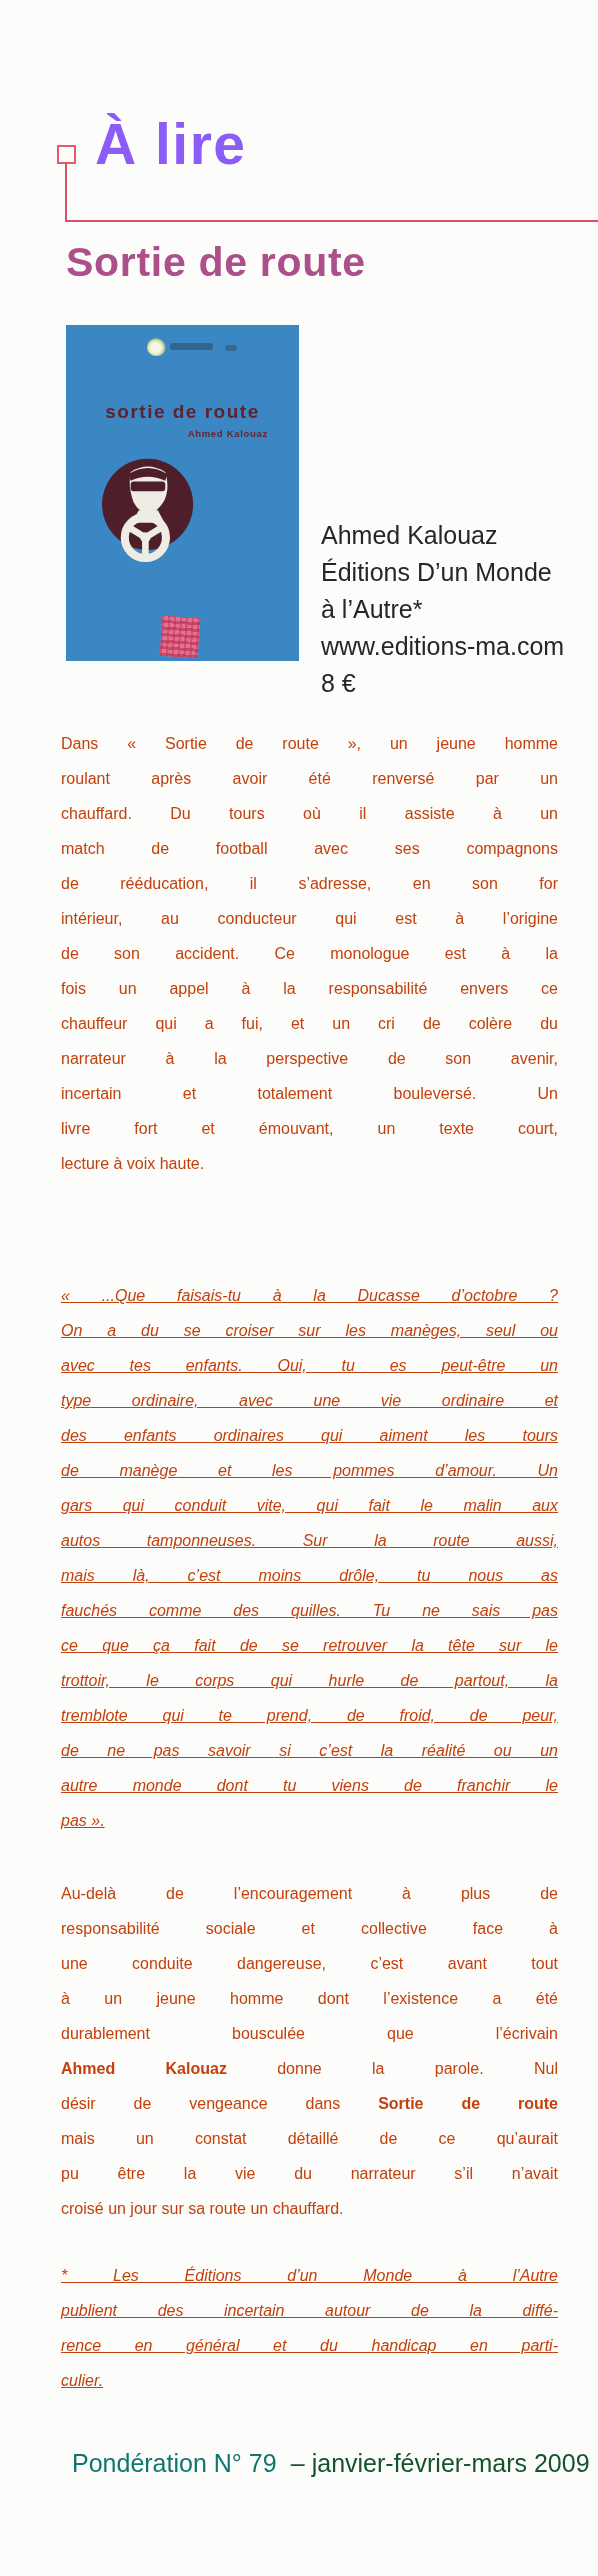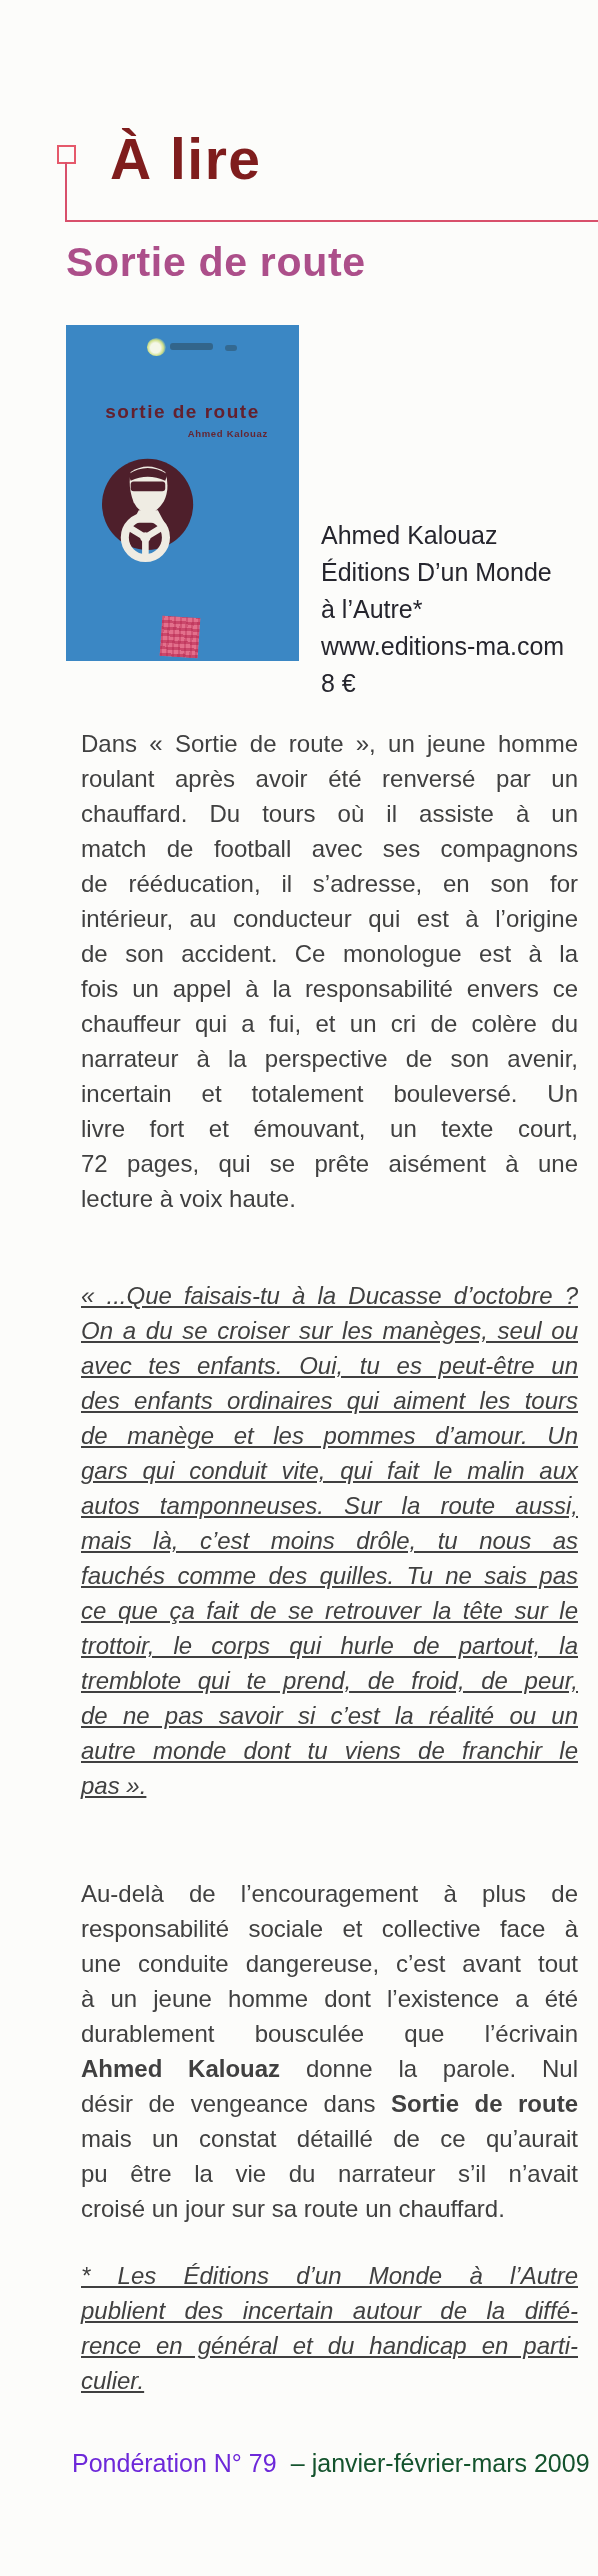--- a/index.html
+++ b/index.html
@@ -3,22 +3,22 @@
 <meta charset="utf-8">
 <style>
   html,body{margin:0;padding:0;}
   body{background:#ffffff;font-family:"Liberation Sans","DejaVu Sans",sans-serif;}
   .page{position:relative;width:599px;height:2576px;background:#fcfcfa;overflow:hidden;}
 
   
   .hdr-square{position:absolute;left:57px;top:145px;width:14.7px;height:14.7px;border:2.2px solid #e5596b;background:transparent;}
   .hdr-vline{position:absolute;left:65px;top:162px;width:2.2px;height:59px;background:#d8506b;}
   .hdr-hline{position:absolute;left:65px;top:220px;width:534px;height:2.2px;background:#d8506b;}
-  .section-title{position:absolute;left:94px;top:115px;margin:16px;font-size:57px;line-height:1;
-    font-weight:700;color:#7f1d1d;letter-spacing:1.5px;}
+  .section-title{position:absolute;left:94px;top:115px;margin:1px;font-size:57px;line-height:1;
+    font-weight:700;color:#8b5cf6;letter-spacing:1.5px;}
 
   
   .article-title{position:absolute;left:66px;top:242px;margin:0;font-size:41px;line-height:1;
     font-weight:700;color:#ac4f8a;letter-spacing:0.7px;}
 
   
   .cover{position:absolute;left:66px;top:325px;width:233px;height:336px;background:#3b87c4;}
   .cover-logo-blob{position:absolute;left:81px;top:13.2px;width:19px;height:17.6px;border-radius:50%;
     background:radial-gradient(circle at 45% 55%, #f4f7e8 0 35%, #cfe08a 55%, rgba(59,135,196,0) 75%);}
   .cover-logo-text{position:absolute;left:104px;top:18.4px;width:43px;height:6.6px;border-radius:2.9px;
@@ -33,33 +33,33 @@
     transform:rotate(4deg);
     background-image:repeating-linear-gradient(0deg, rgba(178,32,74,.5) 0 2.9px, rgba(0,0,0,0) 2.9px 6.6px),
                      repeating-linear-gradient(90deg, rgba(178,32,74,.35) 0 2.2px, rgba(0,0,0,0) 2.2px 5.9px);}
 
   
   .book-info{position:absolute;left:321px;top:517px;width:272px;
     font-size:25px;line-height:37px;color:#25252d;}
   .book-info .line{text-align:left;}
 
   
-  .para{position:absolute;left:81px;width:497px;font-size:24px;line-height:35px;color:#404040;}
+  .para{position:absolute;left:61px;width:497px;font-size:16px;line-height:35px;color:#c2410c;}
   .para .line{text-align:justify;text-align-last:justify;white-space:normal;}
   .para .line:last-child{text-align-last:left;}
   .para.italic{font-style:italic;text-decoration:underline;}
   .para .bold{font-weight:700;}
   .p-review{top:726px;}
   .p-quote{top:1278px;}
   .p-commentary{top:1876px;}
   .p-footnote{top:2258px;}
 
   
   .page-footer{position:absolute;left:72px;top:2449px;font-size:25px;line-height:29px;white-space:nowrap;}
-  .f-issue{color:#6d28d9;}
+  .f-issue{color:#0f766e;}
   .f-date{color:#14532d;margin-left:7.3px;}
 </style>
 </head>
 <body>
 
 <div class="page">
 
   <span class="hdr-square"></span>
   <span class="hdr-vline"></span>
   <span class="hdr-hline"></span>
@@ -100,28 +100,28 @@
       <div class="line">chauffard. Du tours où il assiste à un</div>
       <div class="line">match de football avec ses compagnons</div>
       <div class="line">de rééducation, il s’adresse, en son for</div>
       <div class="line">intérieur, au conducteur qui est à l’origine</div>
       <div class="line">de son accident. Ce monologue est à la</div>
       <div class="line">fois un appel à la responsabilité envers ce</div>
       <div class="line">chauffeur qui a fui, et un cri de colère du</div>
       <div class="line">narrateur à la perspective de son avenir,</div>
       <div class="line">incertain et totalement bouleversé. Un</div>
       <div class="line">livre fort et émouvant, un texte court,</div>
-      <div class="line">72 pages, qui se prête aisément à une</div>
       <div class="line">lecture à voix haute.</div>
     </div>
 
   <div class="para italic p-quote">
       <div class="line">« ...Que faisais-tu à la Ducasse d’octobre ?</div>
       <div class="line">On a du se croiser sur les manèges, seul ou</div>
       <div class="line">avec tes enfants. Oui, tu es peut-être un</div>
+      <div class="line">type ordinaire, avec une vie ordinaire et</div>
       <div class="line">des enfants ordinaires qui aiment les tours</div>
       <div class="line">de manège et les pommes d’amour. Un</div>
       <div class="line">gars qui conduit vite, qui fait le malin aux</div>
       <div class="line">autos tamponneuses. Sur la route aussi,</div>
       <div class="line">mais là, c’est moins drôle, tu nous as</div>
       <div class="line">fauchés comme des quilles. Tu ne sais pas</div>
       <div class="line">ce que ça fait de se retrouver la tête sur le</div>
       <div class="line">trottoir, le corps qui hurle de partout, la</div>
       <div class="line">tremblote qui te prend, de froid, de peur,</div>
       <div class="line">de ne pas savoir si c’est la réalité ou un</div>

